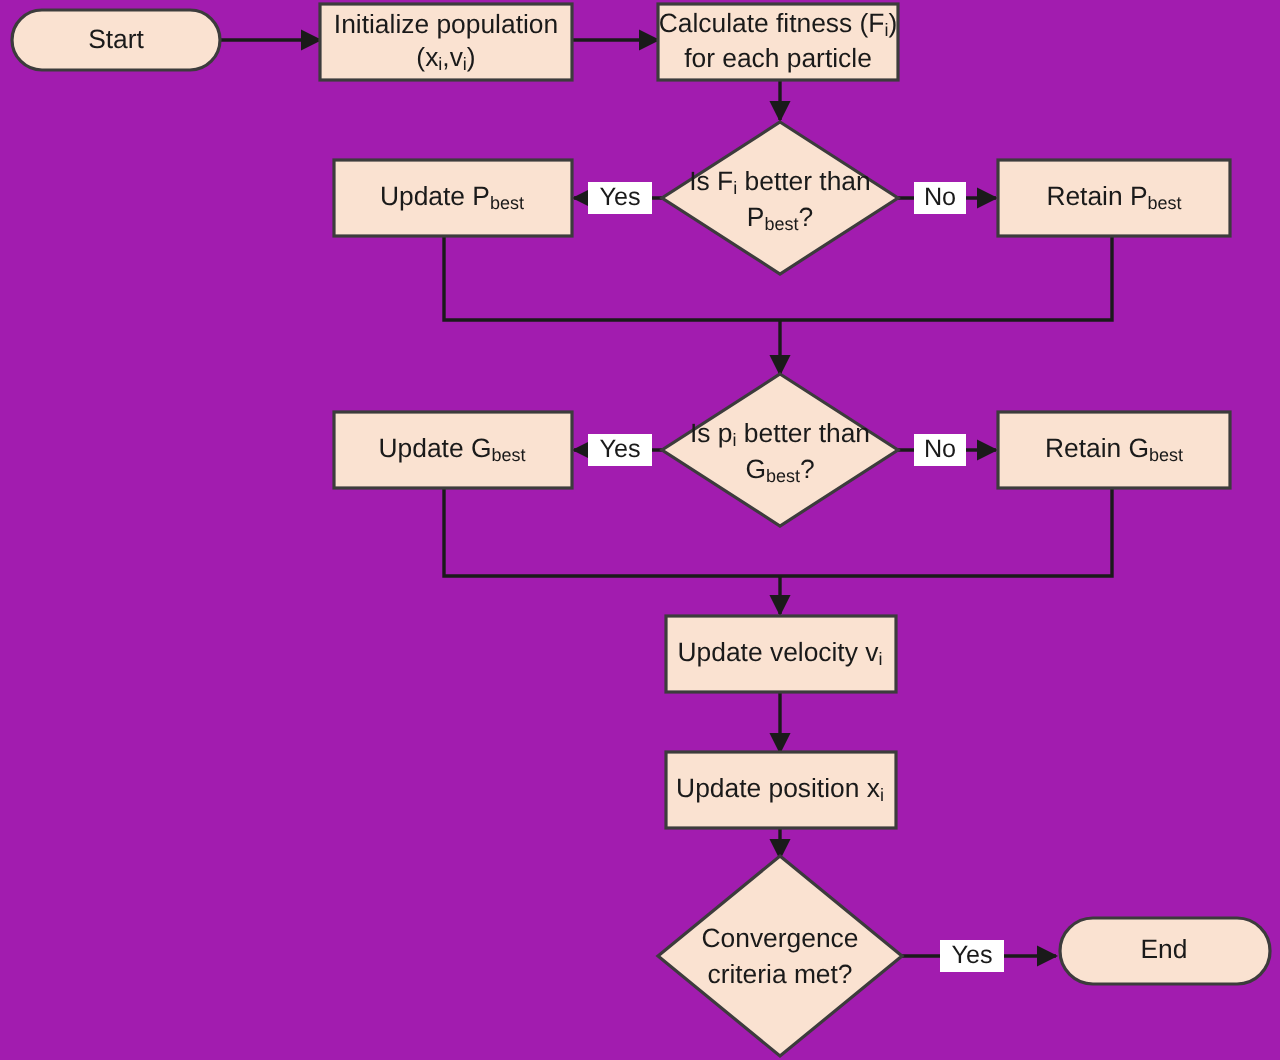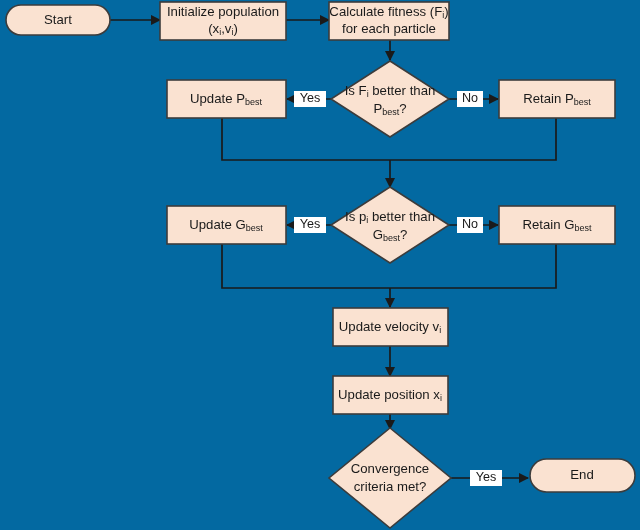--- a/index.html
+++ b/index.html
@@ -1,18 +1,18 @@
 <!DOCTYPE html>
 <html><head>
 <meta charset="utf-8">
 <style>
   html,body{margin:0;padding:0;background:#ffffff;}
   body{width:640px;height:530px;overflow:hidden;
        font-family:"Liberation Sans","DejaVu Sans",sans-serif;}
-  #canvas{position:relative;width:640px;height:530px;background:#0369a1;}
+  #canvas{position:relative;width:640px;height:530px;background:#a21caf;}
   svg{display:block;}
   .shape{fill:#fae2d1;stroke:#3c3c3c;stroke-width:1.6;}
   .edge{stroke:#1a1a1a;stroke-width:1.7;fill:none;}
   .edge-head{fill:#1a1a1a;}
   .lbl{font-size:13.2px;fill:#1a1a1a;font-family:"Liberation Sans","DejaVu Sans",sans-serif;}
   .sub{font-size:9px;}
   .elbl{font-size:12.6px;fill:#1a1a1a;font-family:"Liberation Sans","DejaVu Sans",sans-serif;}
   text{dominant-baseline:middle;}
   .tc{text-anchor:middle;}
 </style>

